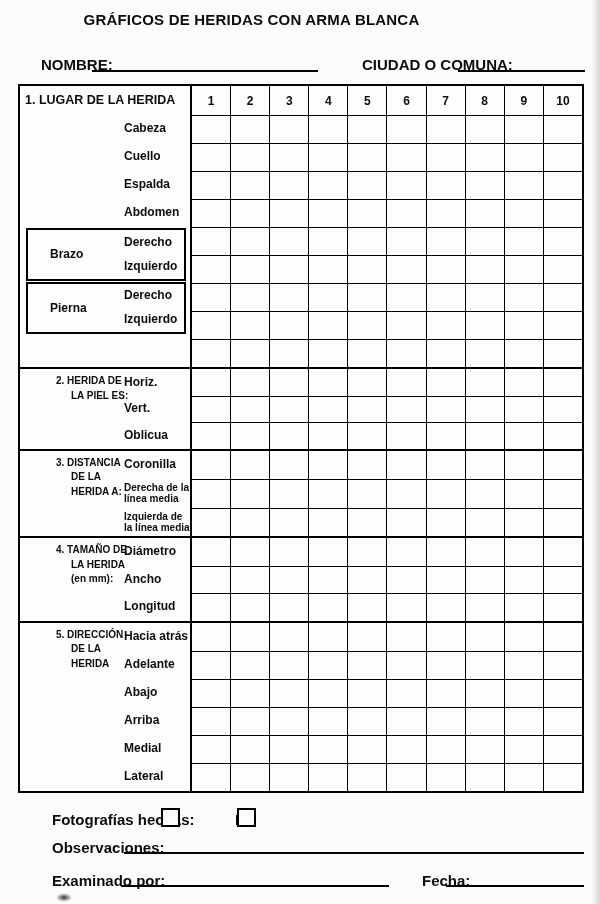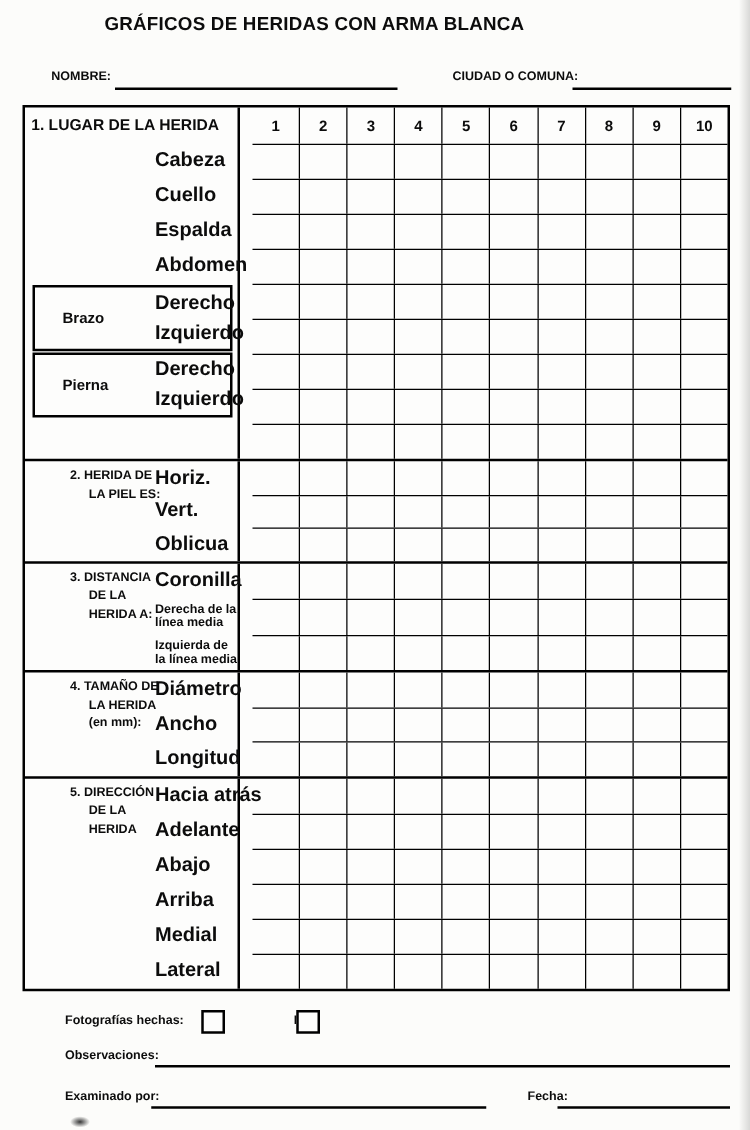--- a/index.html
+++ b/index.html
@@ -14,42 +14,42 @@
   .abs { position:absolute; }
 
   
   .scan-edge { position:absolute; right:0; top:0; width:9px; height:904px;
     background:linear-gradient(to right,rgba(0,0,0,0),rgba(0,0,0,0.14)); }
   .scan-smudge { position:absolute; left:56px; top:893px; width:16px; height:9px;
     background:radial-gradient(ellipse at center, rgba(20,20,20,0.85), rgba(20,20,20,0) 70%); }
 
   .title { top:11px; left:0; width:503px; text-align:center; font-size:15px; letter-spacing:.2px; }
 
-  .flabel { font-size:10px; white-space:pre;padding-left:19px; }
+  .flabel { font-size:15px; white-space:pre;padding-left:19px; }
   .fline  { border-bottom:2px solid #000; }
 
   
   #table { left:18px; top:84px; width:566px; border:2.4px solid #000; background:#fdfdfc; box-sizing:border-box; }
-  .t-block { display:flex;gap:10px; }
+  .t-block { display:flex; }
   .t-block.sec-top { border-top:2.2px solid #000; }
   .sec-labels { width:172px; box-sizing:border-box; border-right:2px solid #000; position:relative; flex:none; }
   .sec-grid { flex:1; display:flex; flex-direction:column; }
   .g-row { display:flex; box-sizing:border-box; }
   .sec-grid .g-row + .g-row { border-top:1.8px solid #000; }
   .g-cell { flex:1; box-sizing:border-box; }
   .g-cell + .g-cell { border-left:1.8px solid #000; }
   .h-cell { display:flex; align-items:center; justify-content:center; font-size:12px; }
 
   .hdr-label { height:29px; line-height:29px; padding-left:5px; font-size:12.5px; white-space:pre; }
   .sec-header { position:absolute; left:4px; top:5px; width:112px;
     font-size:10px; line-height:14.5px; white-space:pre;
     padding-left:15px; text-indent:-15px;margin-left:32px; }
 
   .lab-row { display:flex; align-items:center; padding-left:104px; box-sizing:border-box;
-    font-size:16px; white-space:pre; line-height:11.5px; }
+    font-size:12px; white-space:pre; line-height:11.5px; }
   .lab-row.two-line { font-size:10px; line-height:11px; }
 
   .group-box { box-sizing:border-box; margin:1px 4px 1px 6px; height:52.5px;
     border:2px solid #000; position:relative; display:flex; flex-direction:column; justify-content:center; }
   .group-name { position:absolute; left:22px; top:50%; transform:translateY(-50%); font-size:12px; }
   .group-box .lab-row { height:24px; padding-left:96px; }
 
   
   .checkbox { position:absolute; width:19px; height:19px; border:2.4px solid #000; background:#fdfdfc; box-sizing:border-box; }
 </style>

